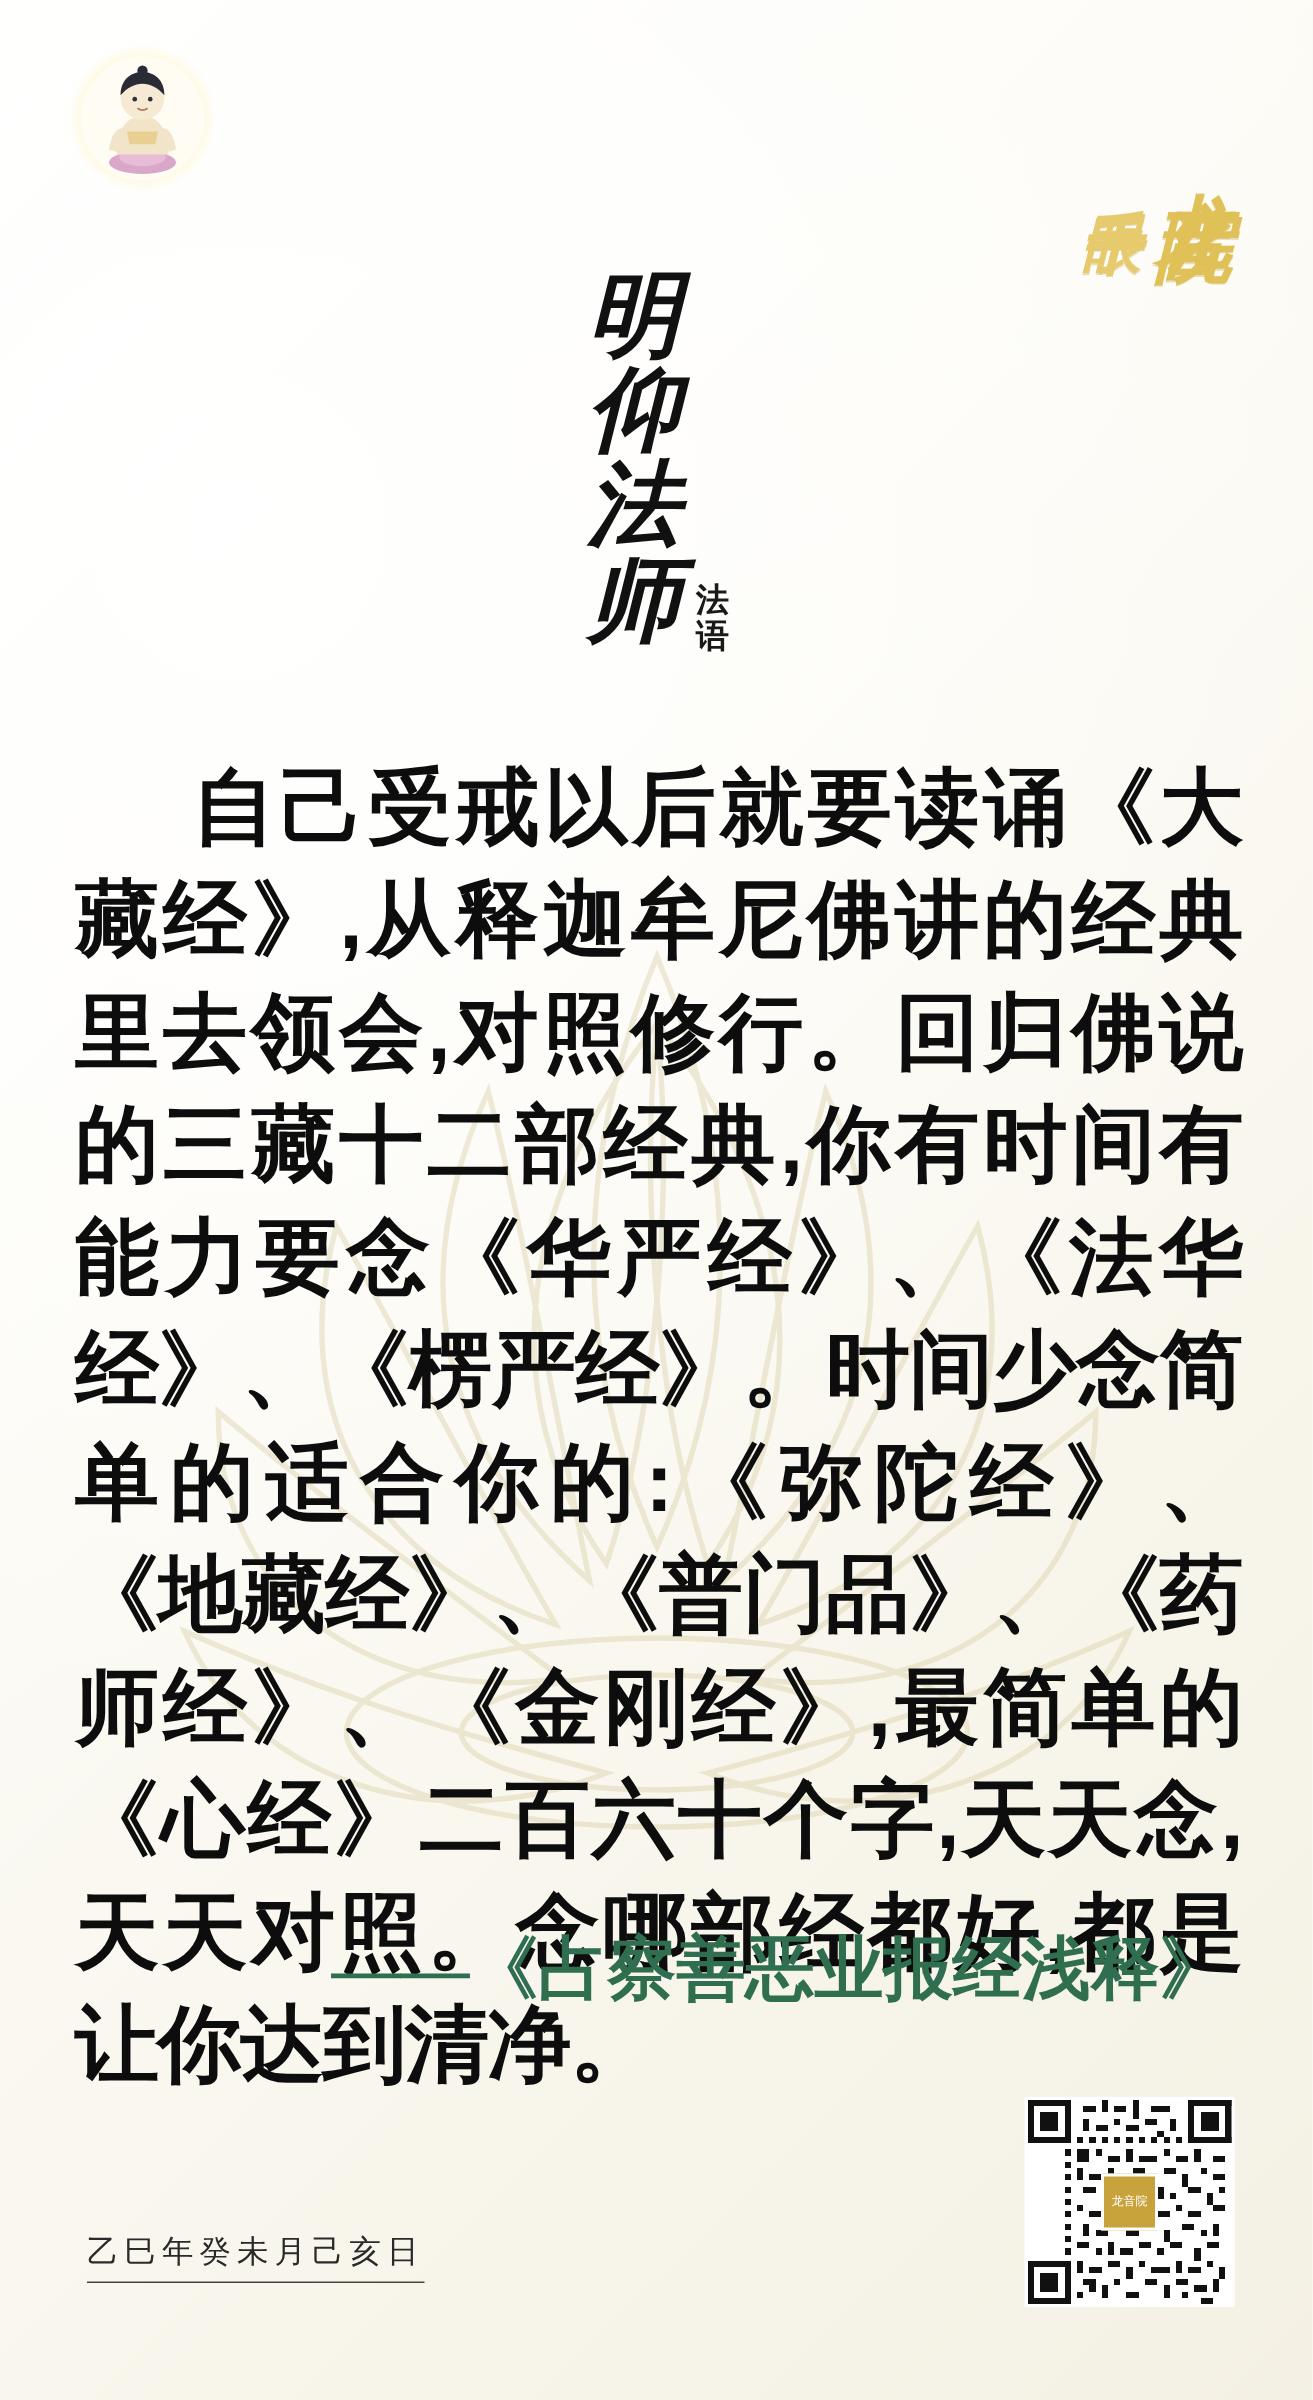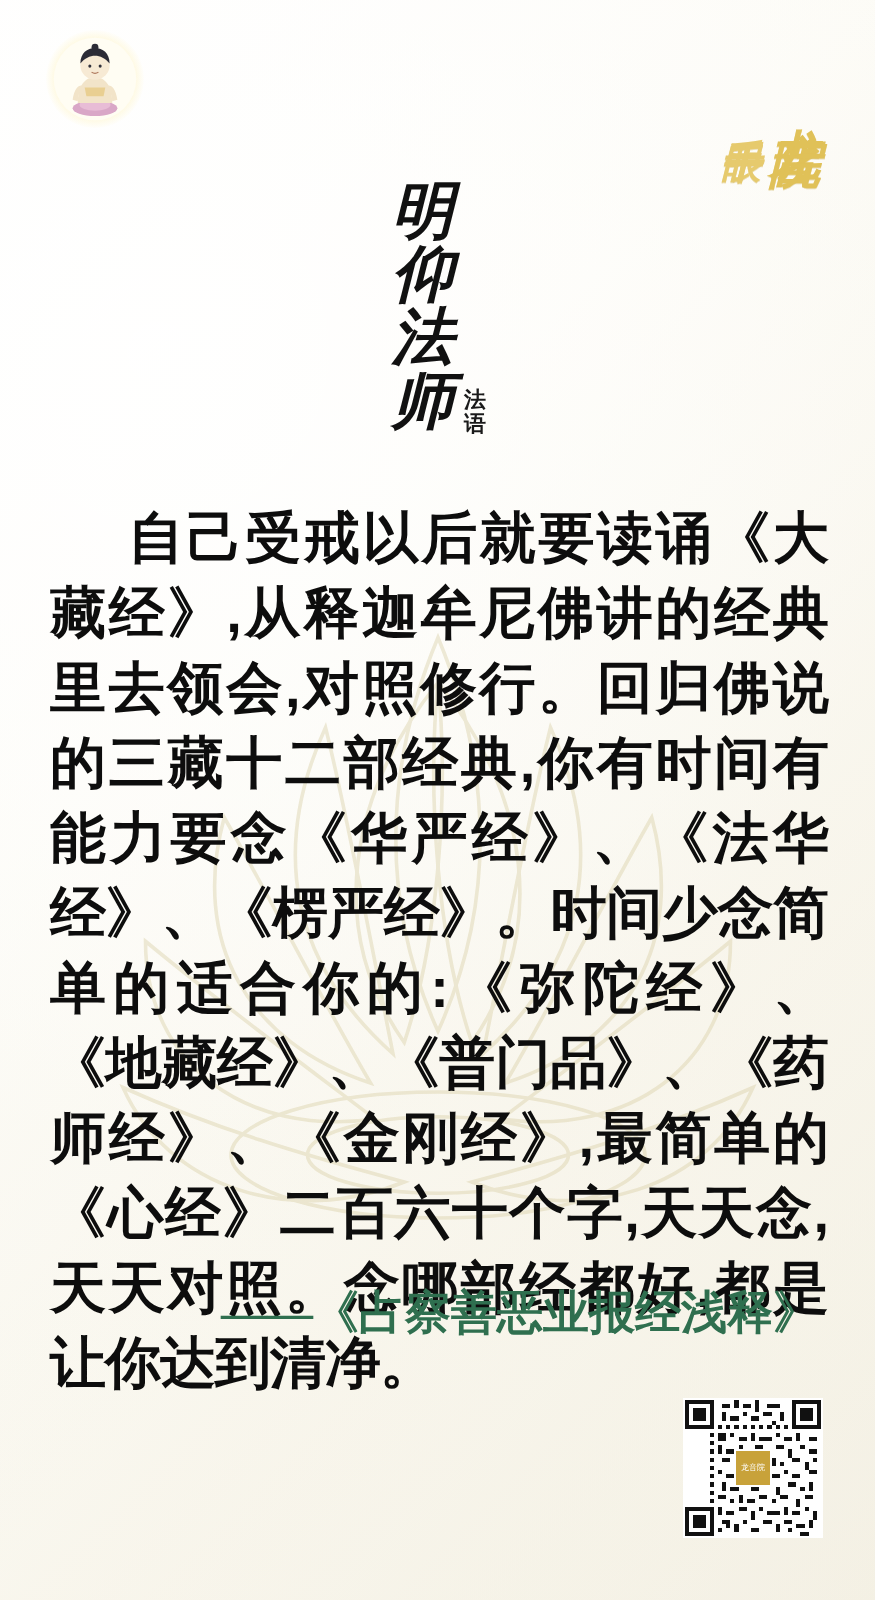--- a/index.html
+++ b/index.html
@@ -254,20 +254,21 @@
   <div class="temple-seal">
     <div class="temple-col">龙音院</div>
     <div class="temple-col small">千手千眼</div>
   </div>
 
   <div class="body-text">自己受戒以后就要读诵《大藏经》,从释迦牟尼佛讲的经典里去领会,对照修行。回归佛说的三藏十二部经典,你有时间有能力要念《华严经》、《法华经》、《楞严经》。时间少念简单的适合你的:《弥陀经》、《地藏经》、《普门品》、《药师经》、《金刚经》,最简单的《心经》二百六十个字,天天念,天天对照。念哪部经都好,都是让你达到清净。</div>
 
   <div class="attribution">——《占察善恶业报经浅释》</div>
 
   <div class="date-block">
+    <div class="lunar-date">乙巳年癸未月己亥日</div>
   </div>
 
   <div class="qr-wrap">
     <svg viewBox="0 0 33 33" shape-rendering="crispEdges" xmlns="http://www.w3.org/2000/svg">
       <rect width="33" height="33" fill="#ffffff"></rect>
       <g fill="#111111">
 
         <rect x="0" y="0" width="7" height="1"></rect>
           <rect x="0" y="6" width="7" height="1"></rect>
         <rect x="0" y="0" width="1" height="7"></rect>

